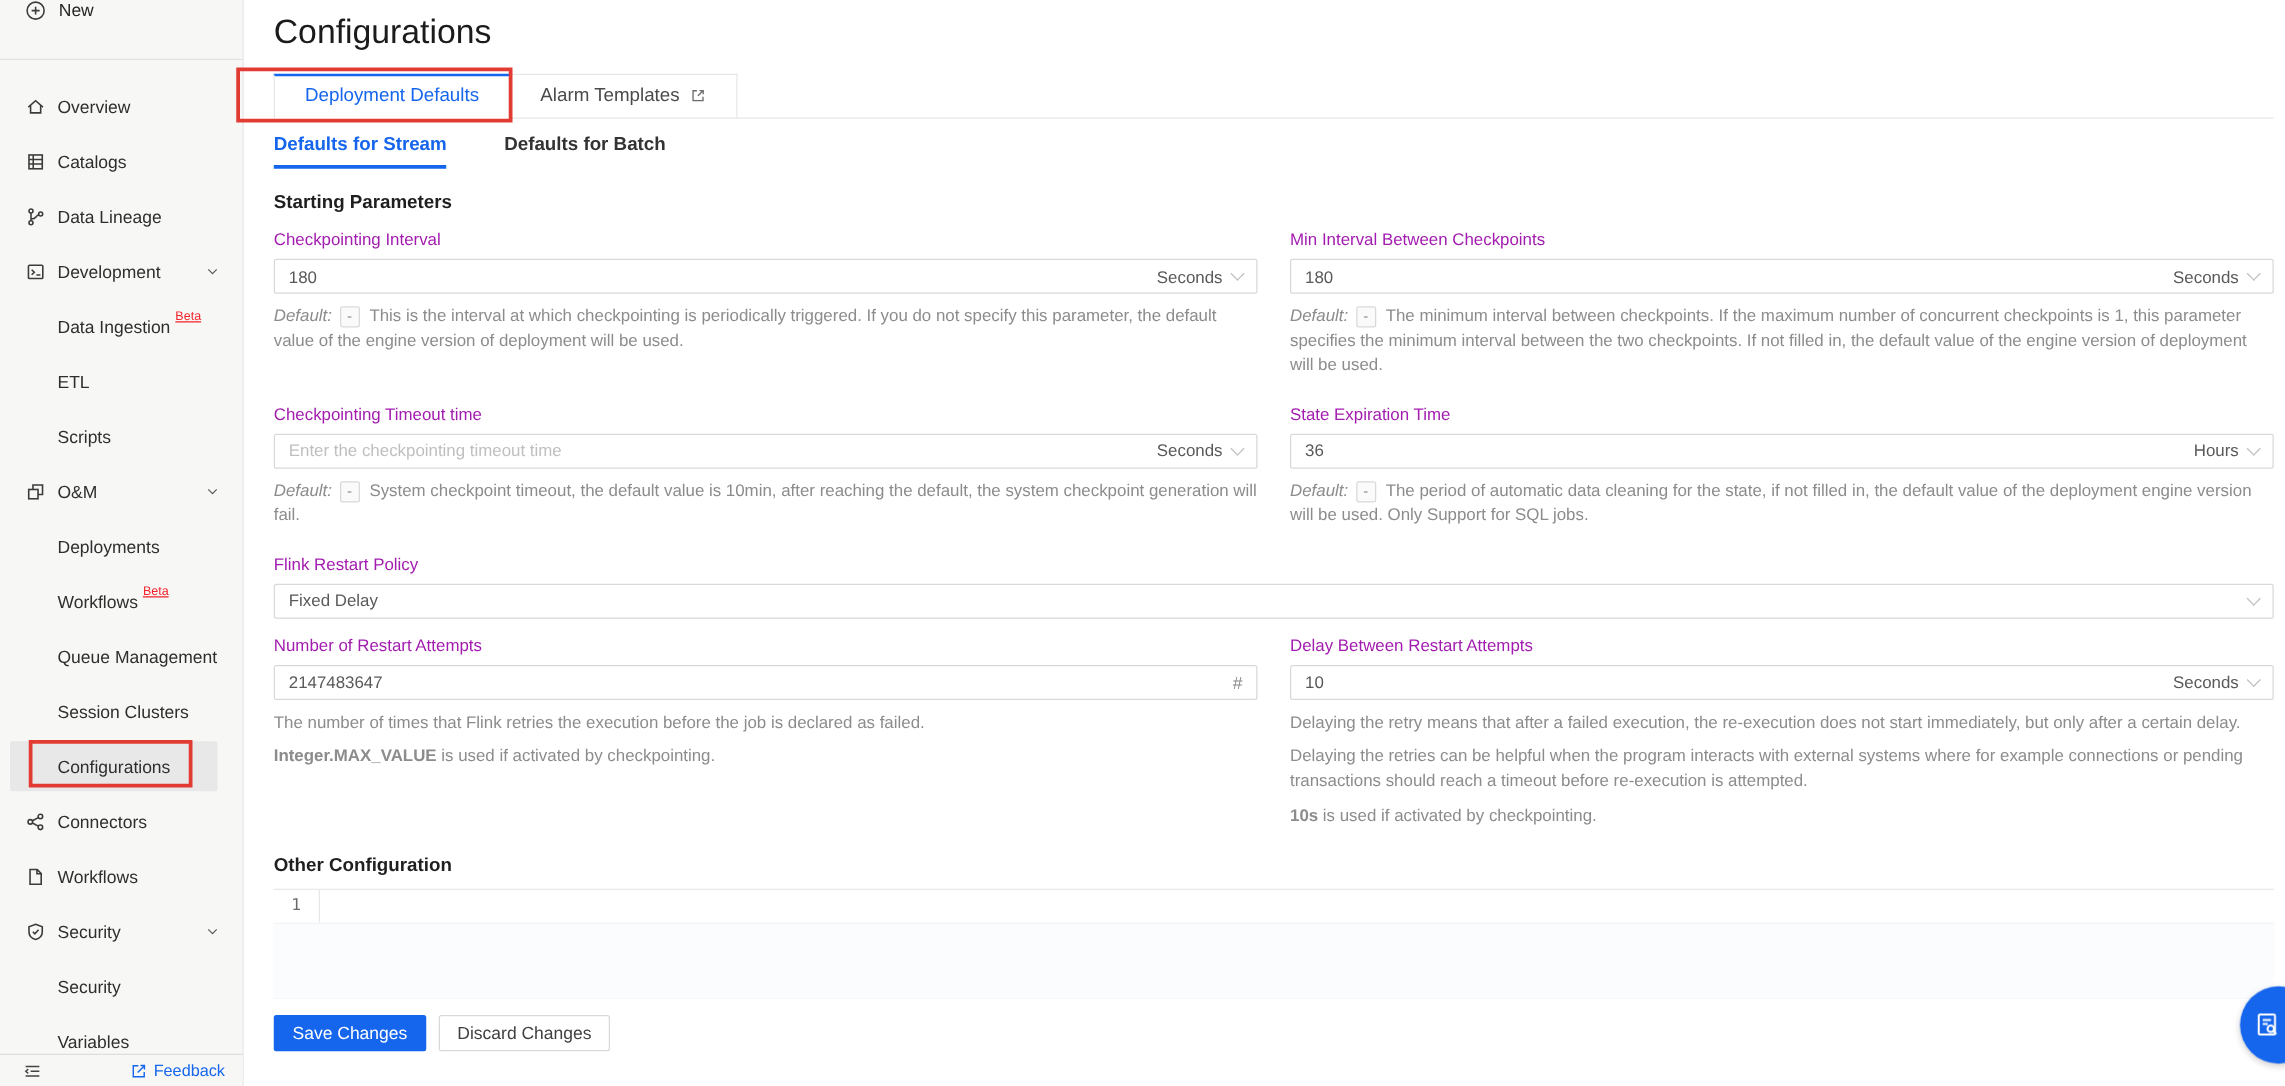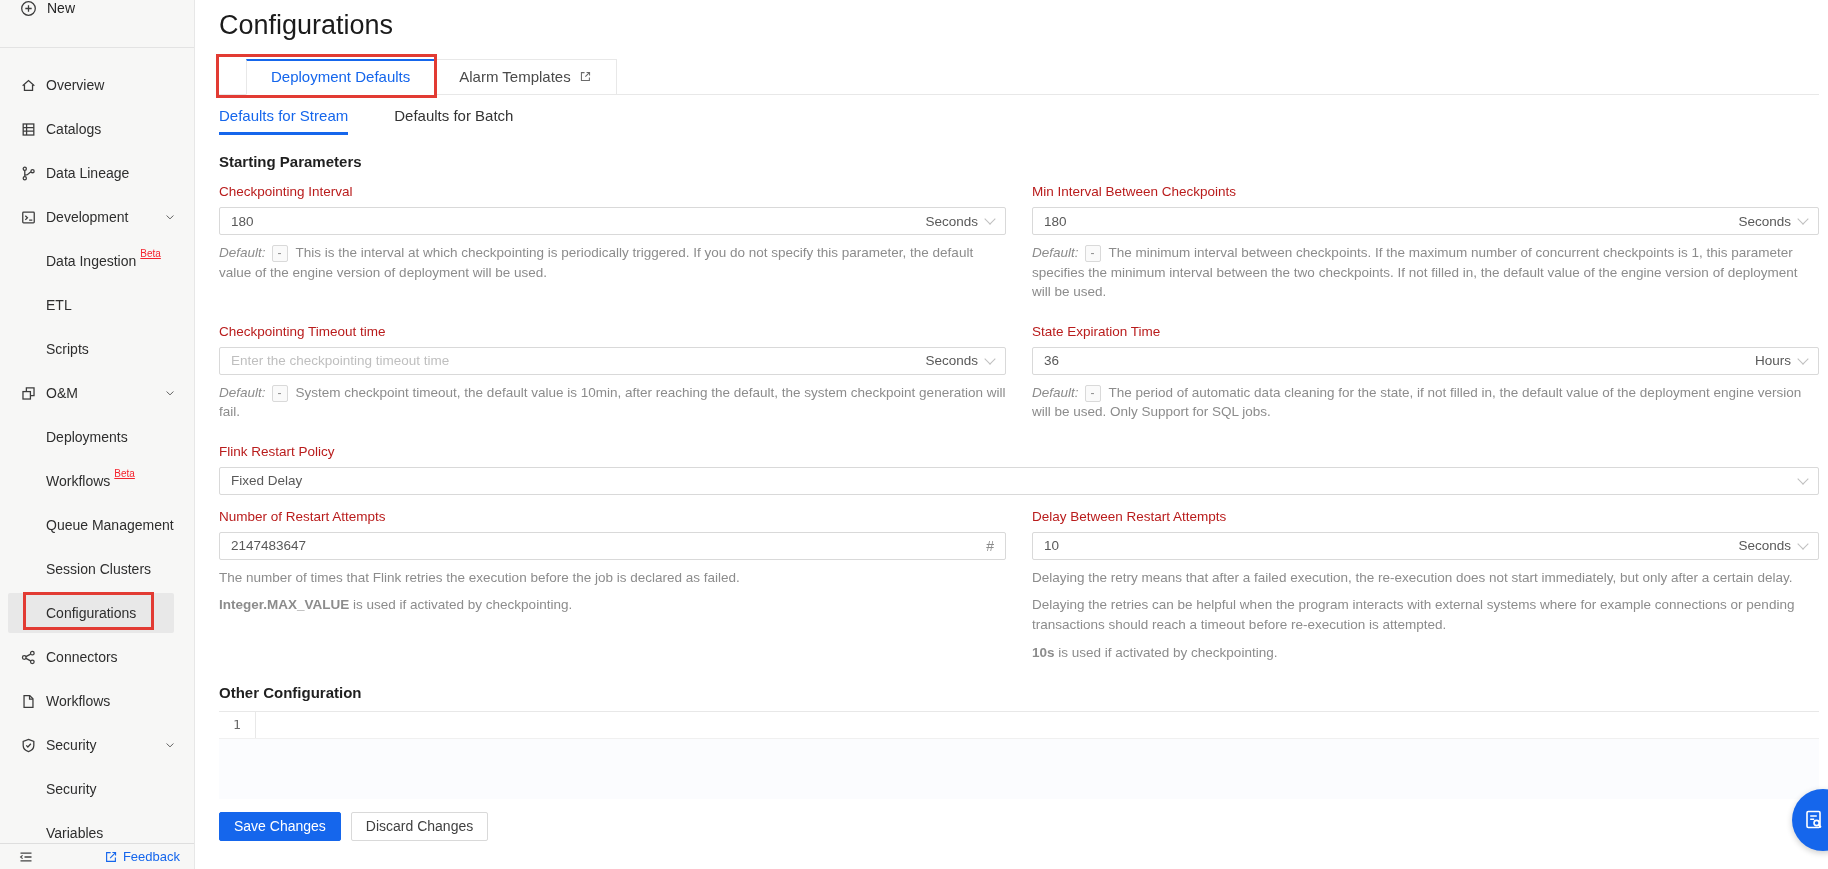--- a/index.html
+++ b/index.html
@@ -27,35 +27,35 @@
   .nav-item.sub{padding-left:46px;}
   .nav-item.selected::before{content:"";position:absolute;left:8px;right:20px;top:2px;bottom:2px;background:#e8e8e8;border-radius:2px;}
   .chevron-right{margin-left:auto;}
   .beta{font-size:10px;color:#F5222D;margin-left:4px;align-self:flex-start;margin-top:9px;text-decoration:underline;}
   .red-annot-side{position:absolute;left:23px;right:40px;top:1px;bottom:5px;border:3px solid var(--red);pointer-events:none;}
   .sb-bottom{position:absolute;left:0;right:0;bottom:0;height:26px;background:#f7f7f6;border-top:1px solid #dedede;display:flex;align-items:center;justify-content:space-between;padding:0 14px 0 18px;z-index:3;}
   .feedback{display:flex;align-items:center;gap:5px;color:var(--accent);font-size:13px;cursor:pointer;text-align:center;}
   
   .main{flex:1;padding-left:24px;position:relative;}
   .page-title{font-size:27px;font-weight:500;color:#1b1b1b;margin-top:10px;}
-  .tabbar{display:flex;margin-top:12px;padding-left:27px;border-bottom:1px solid var(--line);width:1600px;}
+  .tabbar{display:flex;margin-top:12px;border-bottom:1px solid var(--line);width:1600px;}
   .tab{position:relative;margin-bottom:-1px;background:#fff;border:1px solid var(--line);padding:8px 24px 9px;font-size:15px;color:#4a4a4a;display:flex;align-items:center;gap:8px;cursor:pointer;}
   .tab.active{border-top:2px solid var(--accent);border-bottom:1px solid #fff;padding-top:7px;color:var(--accent);}
   .tab+.tab{border-left:none;}
   .red-annot-tab{position:absolute;left:-31px;top:-7px;right:-3px;bottom:-4px;border:3px solid var(--red);pointer-events:none;z-index:2;}
   .subtabs{display:flex;gap:46px;margin-top:12px;font-size:15px;}
-  .subtab{padding-bottom:11px;color:#333;position:relative;cursor:pointer;}
+  .subtab{padding-bottom:11px;color:#333;position:relative;cursor:pointer;font-weight:bold;}
   .subtab.active{color:var(--accent);}
   .subtab.active::after{content:"";position:absolute;left:0;right:0;bottom:0;height:3px;background:var(--accent);}
   .section-title{font-size:15px;font-weight:700;color:#1f1f1f;margin-top:18px;}
   .form{width:1600px;}
   .grid{display:grid;grid-template-columns:1fr 1fr;column-gap:26px;}
   .row{margin-top:14px;}
   .row+.row, .full-row, .grid+.grid{margin-top:22px;}
-  .flabel{font-size:13.5px;color:#b91c1c;}
+  .flabel{font-size:13.5px;color:#a21caf;}
   .input{margin-top:8px;height:28px;border:1px solid var(--border);border-radius:2px;background:#fff;display:flex;align-items:center;padding:0 11px;}
   .input input{flex:1;border:none;outline:none;background:transparent;font-family:inherit;font-size:13.5px;color:#595959;padding:0;min-width:0;}
   .input input::placeholder{color:#bfbfbf;}
   .unit{display:flex;align-items:center;gap:8px;font-size:13.5px;color:#595959;cursor:pointer;flex:none;}
   .chev{width:8px;height:8px;border-right:1.4px solid #bfbfbf;border-bottom:1.4px solid #bfbfbf;transform:rotate(45deg);margin-top:-4px;}
   .hash{color:#8c8c8c;font-size:14px;}
   .help{margin-top:8px;font-size:13.5px;color:var(--help);line-height:1.45;max-width:795px;}
   .help p{margin:8px 0 0;}
   .help p:first-child{margin-top:0;}
   .default-lbl{font-style:italic;}

